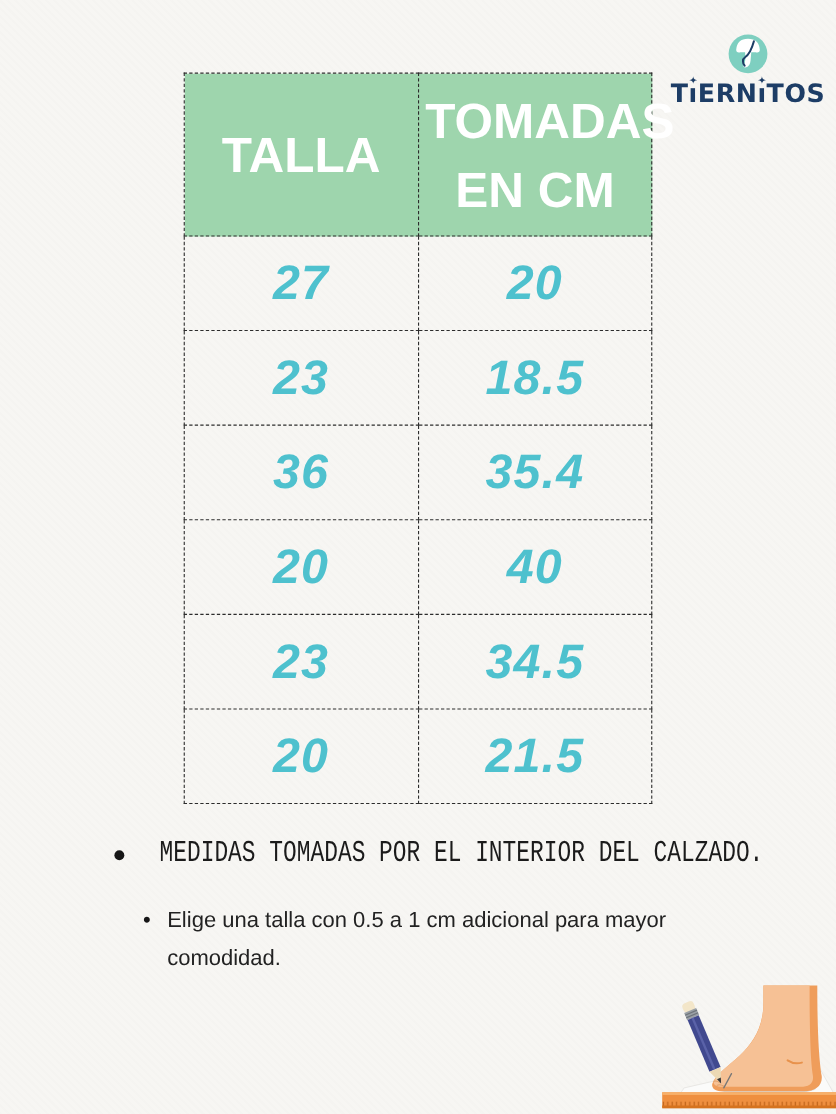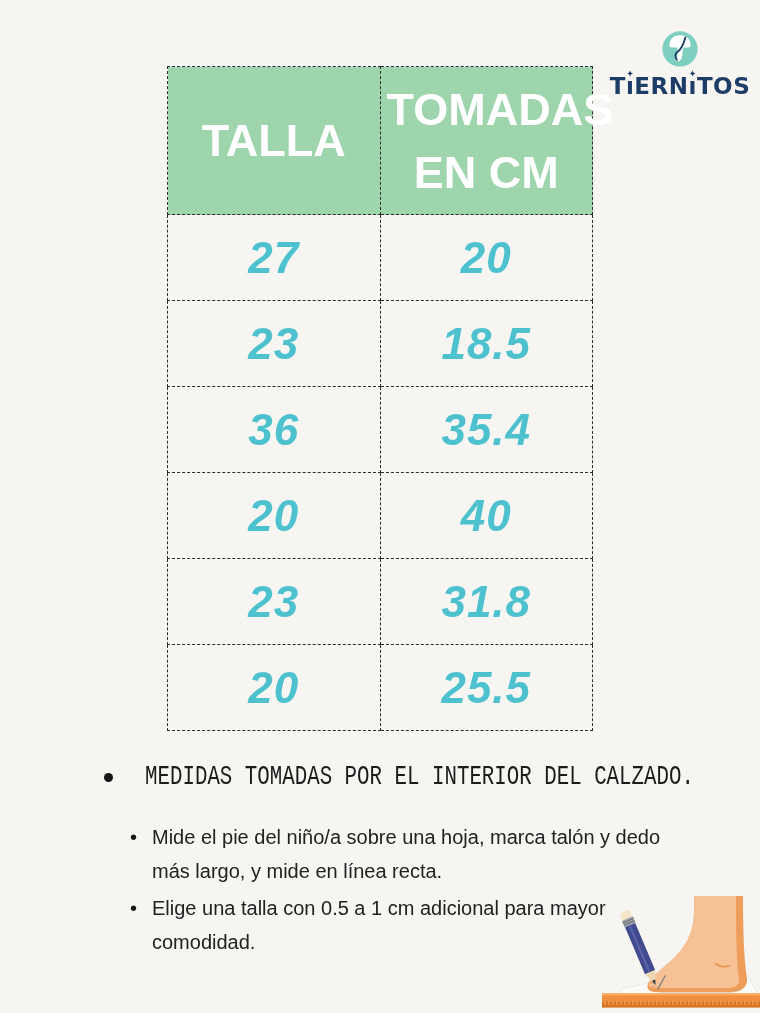--- a/index.html
+++ b/index.html
@@ -99,38 +99,37 @@
           <td>35.4</td>
         </tr>
 
         <tr>
           <td>20</td>
           <td>40</td>
         </tr>
 
         <tr>
           <td>23</td>
-          <td>31.8</td>
+          <td>34.5</td>
         </tr>
 
         <tr>
           <td>20</td>
-          <td>25.5</td>
+          <td>21.5</td>
         </tr>
       </tbody>
   </table>
 
   <div class="note-primary">
     <span class="note-dot"></span>
     <span class="note-primary-text">MEDIDAS TOMADAS POR EL INTERIOR DEL CALZADO.</span>
   </div>
 
   <ul class="note-list">
 
-      <li>Mide el pie del niño/a sobre una hoja, marca talón y dedo más largo, y mide en línea recta.</li>
 
       <li>Elige una talla con 0.5 a 1 cm adicional para mayor comodidad.</li>
 
     </ul>
 
   <svg class="illustration" viewBox="0 0 170 125" aria-hidden="true">
     <defs>
       <pattern id="ticks" width="4" height="14" patternUnits="userSpaceOnUse">
         <rect width="4" height="14" fill="#ef8f3f"></rect>
         <rect x="0.5" y="1.5" width="1.2" height="4.5" fill="#c4681e"></rect>

